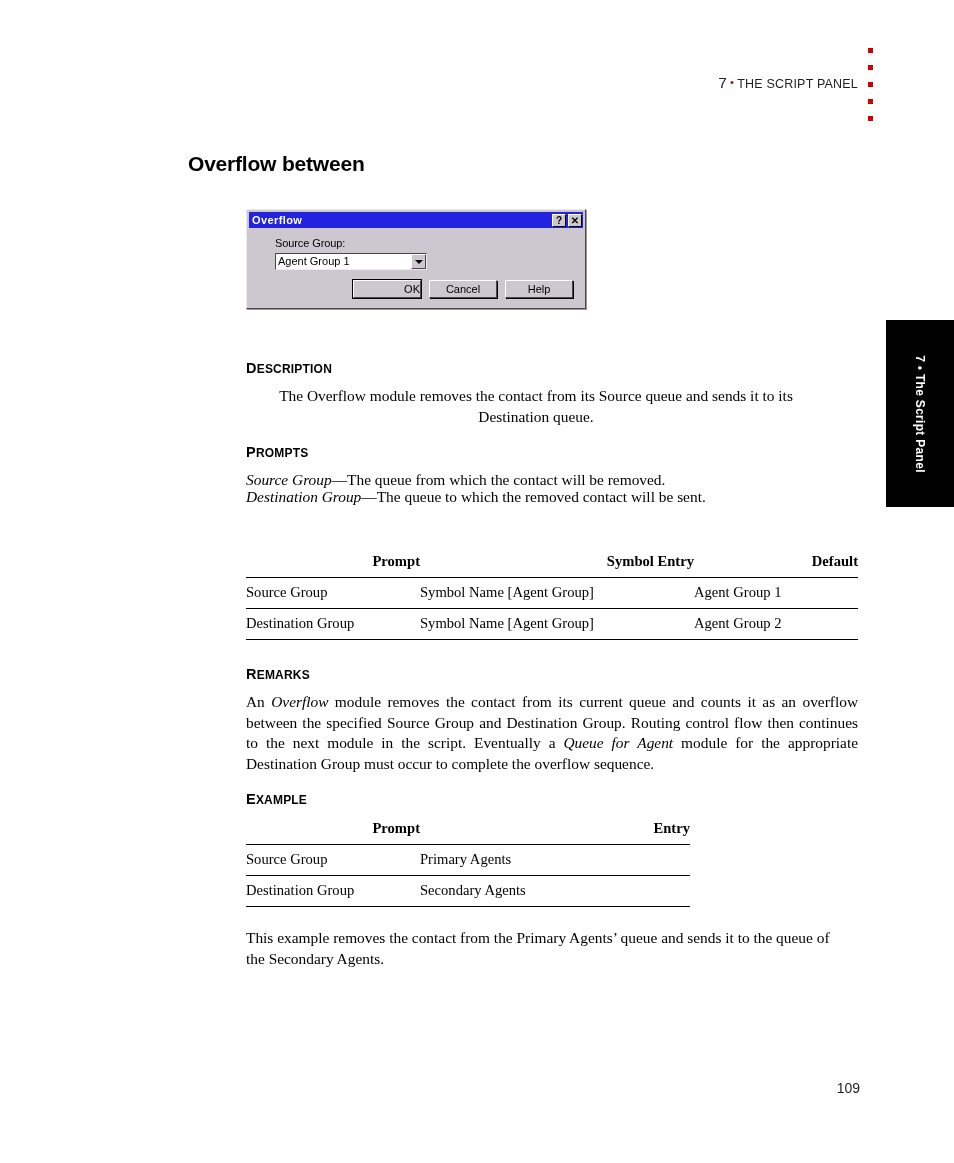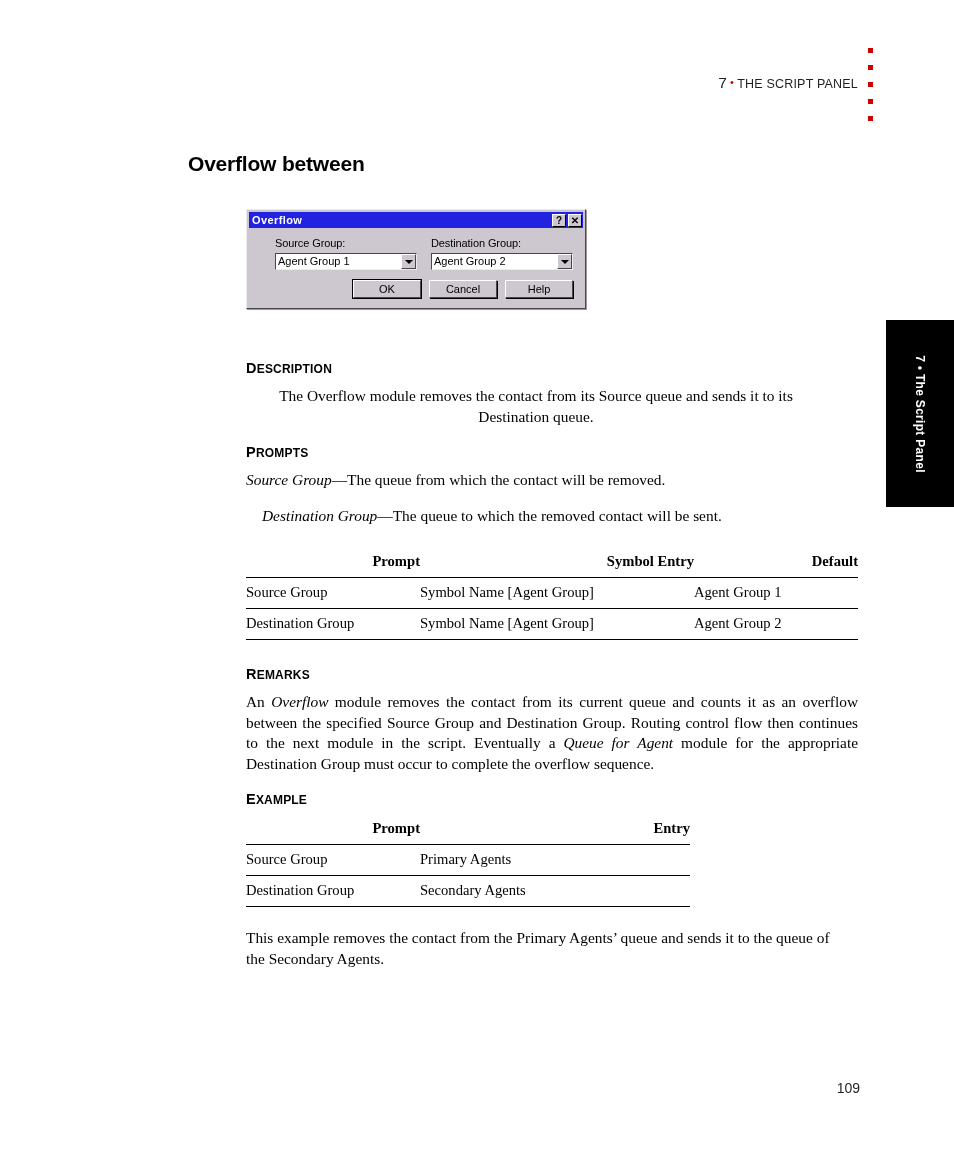--- a/index.html
+++ b/index.html
@@ -215,20 +215,21 @@
     box-shadow: 1px 1px 0 0 #000000;
     font-size: 11px;
     line-height: 16px;
     text-align: center;
     color: #000000;
     box-sizing: border-box;
   }
   .dlg-btn.default {
     outline: 1px solid #000000;
     outline-offset: 0px;
+    text-align: right;
   }
 
   
   .section-heading {
     position: absolute;
     left: 246px;
     margin: 0;
     font-family: "Liberation Sans", sans-serif;
     font-weight: bold;
     color: #000000;
@@ -336,29 +337,20 @@
       <div class="dlg-field">
         <div class="dlg-label">Source Group:</div>
         <div class="combo">
           <span class="combo-value">Agent Group 1</span>
           <span class="combo-arrow">
               <span class="caret"></span>
             </span>
         </div>
       </div>
 
-      <div class="dlg-field">
-        <div class="dlg-label">Destination Group:</div>
-        <div class="combo">
-          <span class="combo-value">Agent Group 2</span>
-          <span class="combo-arrow">
-              <span class="caret"></span>
-            </span>
-        </div>
-      </div>
 
     </div>
   </div>
 
   <div class="dlg-buttons">
     <div class="dlg-btn default">OK</div>
     <div class="dlg-btn">Cancel</div>
     <div class="dlg-btn">Help</div>
   </div>
 
@@ -370,21 +362,21 @@
 <p class="body-para" style="top:386px; width:580px;text-align:center;">The Overflow module removes the contact from its Source queue and sends it to its Destination queue.</p>
 
 <div class="section-heading" style="top:443px;">
   <span class="cap">P</span><span class="rest">ROMPTS</span>
 </div>
 
 <p class="body-para" style="top:470px; width:600px;">
   <i>Source Group</i><span>—</span><span>The queue from which the contact will be removed.</span>
 </p>
 
-<p class="body-para" style="top:506px; width:600px;margin-left:16px;">
+<p class="body-para" style="top:487px; width:600px;">
   <i>Destination Group</i><span>—</span><span>The queue to which the removed contact will be sent.</span>
 </p>
 
 <table class="doc-table" id="table-prompts">
   <thead>
     <tr>
       <th class="col-prompt">Prompt</th>
       <th class="col-valid">Symbol Entry</th>
       <th class="col-default">Default</th>
     </tr>

